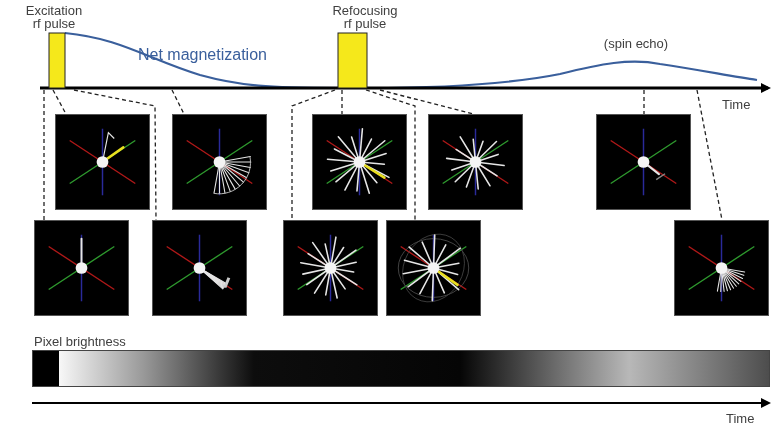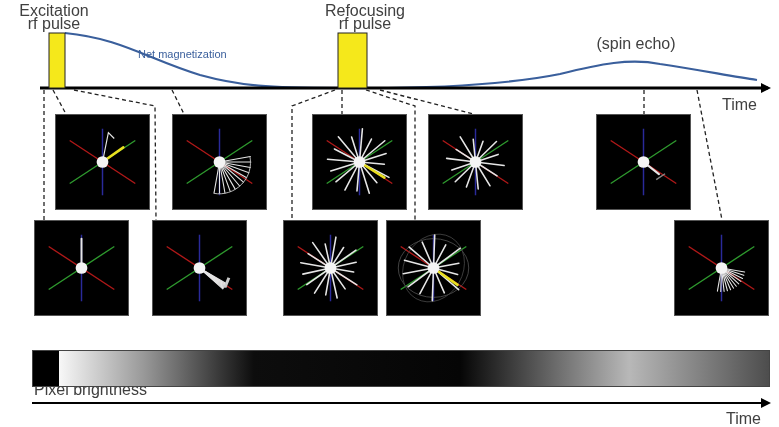--- a/index.html
+++ b/index.html
@@ -1,18 +1,18 @@
 <!DOCTYPE html>
 <html><head>
 <meta charset="utf-8">
 <style>
   html, body { margin: 0; padding: 0; background: #ffffff; }
   body { width: 779px; height: 427px; position: relative; overflow: hidden;
          font-family: "Liberation Sans", sans-serif; color: #333; }
-  .lbl { position: absolute; font-size: 16px; color: #404040; text-align: center; line-height: 13px; }
+  .lbl { position: absolute; font-size: 13px; color: #404040; text-align: center; line-height: 13px; }
   .panel { position: absolute; width: 95px; height: 96px; background: #000; border: 1px solid #555; box-sizing: border-box; }
   .panel svg { width: 100%; height: 100%; display: block; }
   #overlay { position: absolute; left: 0; top: 0; }
   .brightness { position: absolute; left: 32px; top: 350px; width: 738px; height: 37px; box-sizing: border-box;
                 border: 1px solid #444; }
 </style>
 </head>
 <body>
 
 <svg id="overlay" width="779" height="427">
@@ -46,21 +46,21 @@
 </svg>
 
 <div class="lbl" style="left:14px; top:4px; width:80px;">
   <div>Excitation</div>
   <div>rf pulse</div>
 </div>
 <div class="lbl" style="left:320px; top:4px; width:90px;">
   <div>Refocusing</div>
   <div>rf pulse</div>
 </div>
-<div class="lbl" style="left:138px; top:48px; font-size:11px; color:#3a5f9c; text-align:right;">Net magnetization</div>
+<div class="lbl" style="left:138px; top:48px; font-size:16px; color:#3a5f9c; text-align:right;">Net magnetization</div>
 <div class="lbl" style="left:596px; top:37px; width:80px;">(spin echo)</div>
 <div class="lbl" style="left:722px; top:98px; text-align:left;">Time</div>
 
 <div class="panel" style="left:55px; top:114px;">
     <svg viewBox="0 0 95 96">
       <line x1="47.5" y1="14" x2="47.5" y2="82" stroke="#2a2a9a" stroke-width="1.5"></line>
       <line x1="14" y1="26" x2="81" y2="70" stroke="#b01818" stroke-width="1.4"></line>
       <line x1="14" y1="70" x2="81" y2="26" stroke="#2e9a2e" stroke-width="1.4"></line>
       <polyline points="47.5,48 53.5,18 59.5,24" fill="none" stroke="#e6e6e6" stroke-width="1.2"></polyline>
       <line x1="47.5" y1="48" x2="68.79795315151378" y2="33.0870126548728" stroke="#e8e020" stroke-width="2.6" stroke-linecap="round"></line>
@@ -234,15 +234,15 @@
       <line x1="47.5" y1="48" x2="59.82825739776175" y2="68.59160191763945" stroke="#e6e6e6" stroke-width="1.1" stroke-linecap="round"></line>
       <line x1="47.5" y1="48" x2="56.772283016635086" y2="70.13650305850996" stroke="#e6e6e6" stroke-width="1.1" stroke-linecap="round"></line>
       <line x1="47.5" y1="48" x2="53.5275516923459" y2="71.23076883351254" stroke="#e6e6e6" stroke-width="1.1" stroke-linecap="round"></line>
       <line x1="47.5" y1="48" x2="50.16011679762427" y2="71.8521231470701" stroke="#e6e6e6" stroke-width="1.1" stroke-linecap="round"></line>
       <line x1="47.5" y1="48" x2="46.738529596046384" y2="71.98791701719645" stroke="#e6e6e6" stroke-width="1.1" stroke-linecap="round"></line>
       <line x1="47.5" y1="48" x2="43.33244373599367" y2="71.63538607229299" stroke="#e6e6e6" stroke-width="1.1" stroke-linecap="round"></line>
       <circle cx="47.5" cy="48" r="6" fill="#f4f4f4"></circle>
     </svg>
   </div>
 
-<div class="lbl" style="left:34px; top:335px; text-align:right;margin-top:48px;">Pixel brightness</div>
+<div class="lbl" style="left:34px; top:335px; text-align:right;">Pixel brightness</div>
 <div class="brightness" id="brightbar" style="background: linear-gradient(to right, rgb(0, 0, 0) 0%, rgb(0, 0, 0) 3.5%, rgb(247, 247, 247) 3.6%, rgb(153, 153, 153) 15%, rgb(13, 13, 13) 30%, rgb(5, 5, 5) 58%, rgb(115, 115, 115) 72%, rgb(184, 184, 184) 81%, rgb(77, 77, 77) 100%);"></div>
 <div class="lbl" style="left:726px; top:412px; text-align:left;">Time</div>
 
 </body></html>

